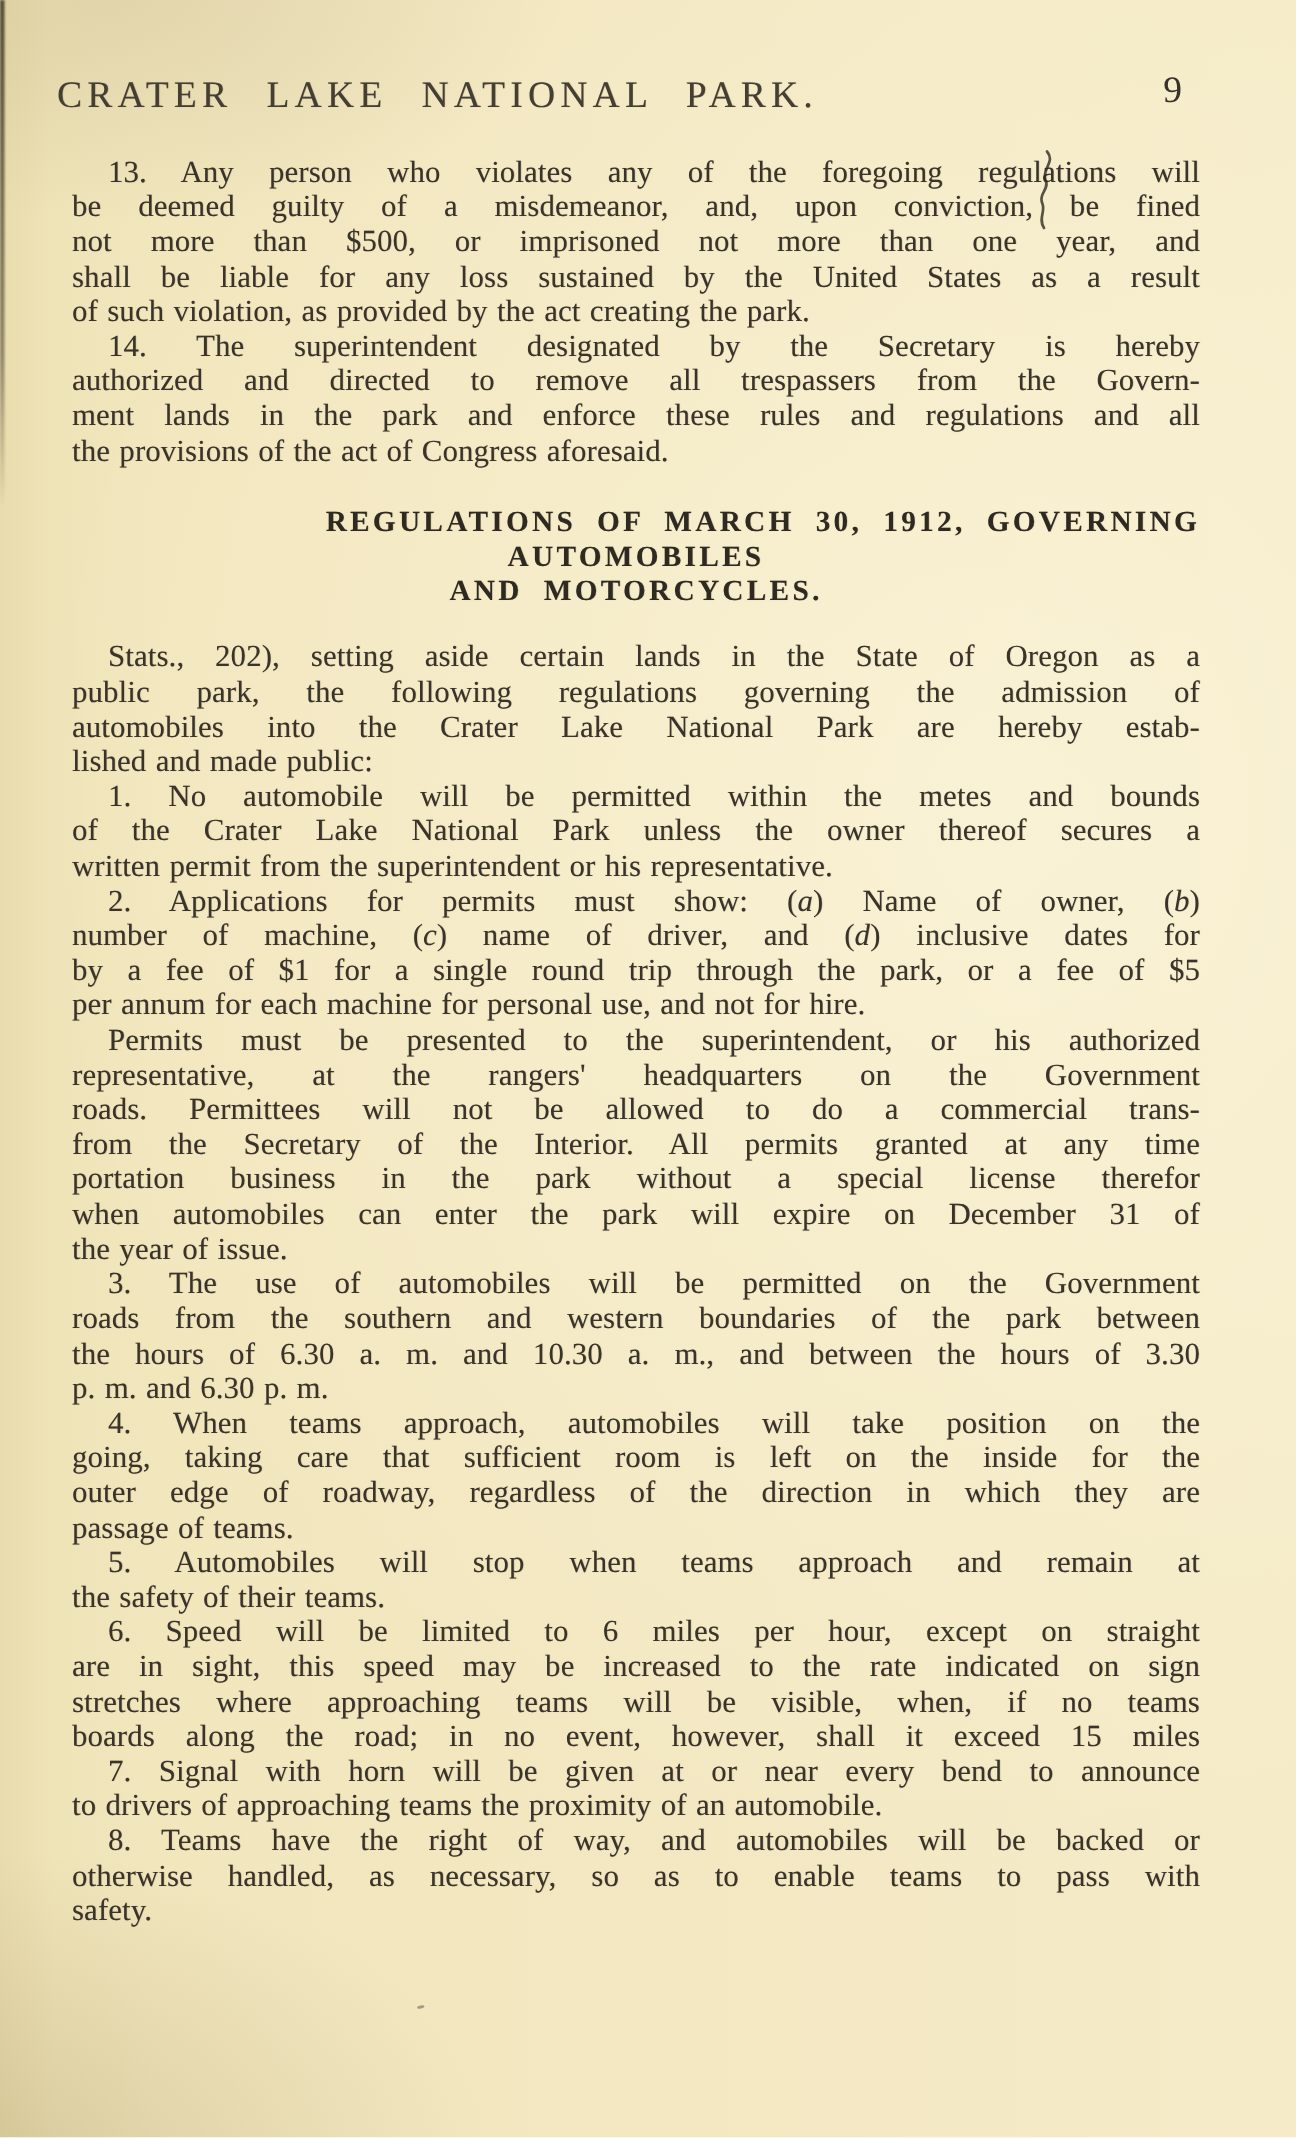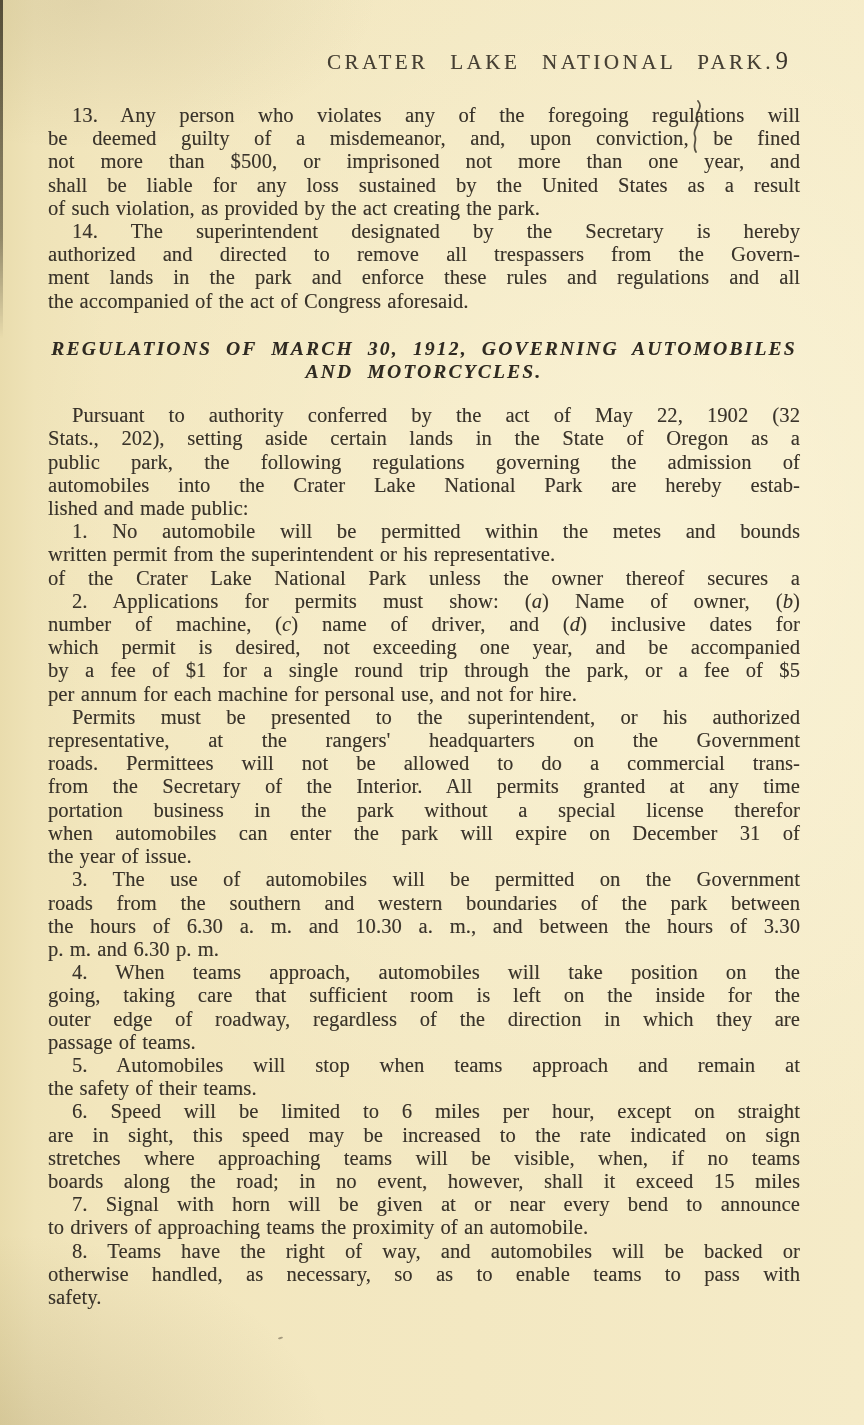--- a/index.html
+++ b/index.html
@@ -18,40 +18,40 @@
   }
   .edge-shadow-left {
     position: absolute; left: 0; top: 0; width: 3px; height: 338px;
     background: linear-gradient(180deg, rgba(38,33,20,0.75) 0%, rgba(38,33,20,0.45) 70%, rgba(38,33,20,0) 100%);
     filter: blur(0.7px);
   }
   .running-head {
     position: absolute; top: 50px; left: 38px; width: 752px; height: 26px;
   }
   .running-title {
-    position: absolute; left: 0; right: 16px; text-align: right;
-    font-size: 21px; letter-spacing: 3.5px; word-spacing: 13px;
+    position: absolute; left: 0; right: 0; text-align: left;
+    font-size: 25px; letter-spacing: 3.5px; word-spacing: 13px;
     color: #453f33; text-shadow: 0.3px 0.3px 0.5px rgba(58,50,38,0.40);
   }
   .folio {
     position: absolute; right: 2px; top: -3px;
     font-size: 25px; color: #38322a;
   }
   .text-body {
     position: absolute; top: 104px; left: 48px; width: 752px;
     font-size: 20.5px; line-height: 23.2px;
     letter-spacing: 0.1px; word-spacing: 1px;
     text-shadow: 0.3px 0.3px 0.5px rgba(58,50,38,0.35);
   }
   .para .line { text-align: justify; text-align-last: justify; }
   .para .line.last { text-align-last: left; }
   .para .line:first-child { text-indent: 24px; }
   .heading { margin: 24px 0 21px 0; font-weight: bold; color: #2f2a21;
              font-size: 19.5px; letter-spacing: 2.2px; word-spacing: 7px; }
-  .heading .line { text-align: center; text-align-last: center; font-style: italic; }
+  .heading .line { text-align: right; text-align-last: center; }
   .pen-mark { position: absolute; left: 684px; top: 100px; }
   .stray-dot {
     position: absolute; left: 278px; top: 1337px; width: 5px; height: 2px;
     background: rgba(70,62,48,0.45); border-radius: 50%; transform: rotate(-12deg);
   }
 </style>
 </head>
 <body>
 
 <div class="page">
@@ -68,42 +68,40 @@
         <div class="line">13. Any person who violates any of the foregoing regulations will</div>
         <div class="line">be deemed guilty of a misdemeanor, and, upon conviction, be fined</div>
         <div class="line">not more than $500, or imprisoned not more than one year, and</div>
         <div class="line">shall be liable for any loss sustained by the United States as a result</div>
         <div class="line last">of such violation, as provided by the act creating the park.</div>
       </div>
       <div class="para">
         <div class="line">14. The superintendent designated by the Secretary is hereby</div>
         <div class="line">authorized and directed to remove all trespassers from the Govern-</div>
         <div class="line">ment lands in the park and enforce these rules and regulations and all</div>
-        <div class="line last">the accompanied of the act of Congress aforesaid.</div>
+        <div class="line last">the provisions of the act of Congress aforesaid.</div>
       </div>
       <div class="heading">
         <div class="line">REGULATIONS OF MARCH 30, 1912, GOVERNING AUTOMOBILES</div>
         <div class="line last">AND MOTORCYCLES.</div>
       </div>
       <div class="para">
-        <div class="line">Pursuant to authority conferred by the act of May 22, 1902 (32</div>
         <div class="line">Stats., 202), setting aside certain lands in the State of Oregon as a</div>
         <div class="line">public park, the following regulations governing the admission of</div>
         <div class="line">automobiles into the Crater Lake National Park are hereby estab-</div>
         <div class="line last">lished and made public:</div>
       </div>
       <div class="para">
         <div class="line">1. No automobile will be permitted within the metes and bounds</div>
+        <div class="line">of the Crater Lake National Park unless the owner thereof secures a</div>
         <div class="line last">written permit from the superintendent or his representative.</div>
-        <div class="line">of the Crater Lake National Park unless the owner thereof secures a</div>
       </div>
       <div class="para">
         <div class="line">2. Applications for permits must show: (<i>a</i>) Name of owner, (<i>b</i>)</div>
         <div class="line">number of machine, (<i>c</i>) name of driver, and (<i>d</i>) inclusive dates for</div>
-        <div class="line">which permit is desired, not exceeding one year, and be accompanied</div>
         <div class="line">by a fee of $1 for a single round trip through the park, or a fee of $5</div>
         <div class="line last">per annum for each machine for personal use, and not for hire.</div>
       </div>
       <div class="para">
         <div class="line">Permits must be presented to the superintendent, or his authorized</div>
         <div class="line">representative, at the rangers' headquarters on the Government</div>
         <div class="line">roads.  Permittees will not be allowed to do a commercial trans-</div>
         <div class="line">from the Secretary of the Interior.  All permits granted at any time</div>
         <div class="line">portation business in the park without a special license therefor</div>
         <div class="line">when automobiles can enter the park will expire on December 31 of</div>

